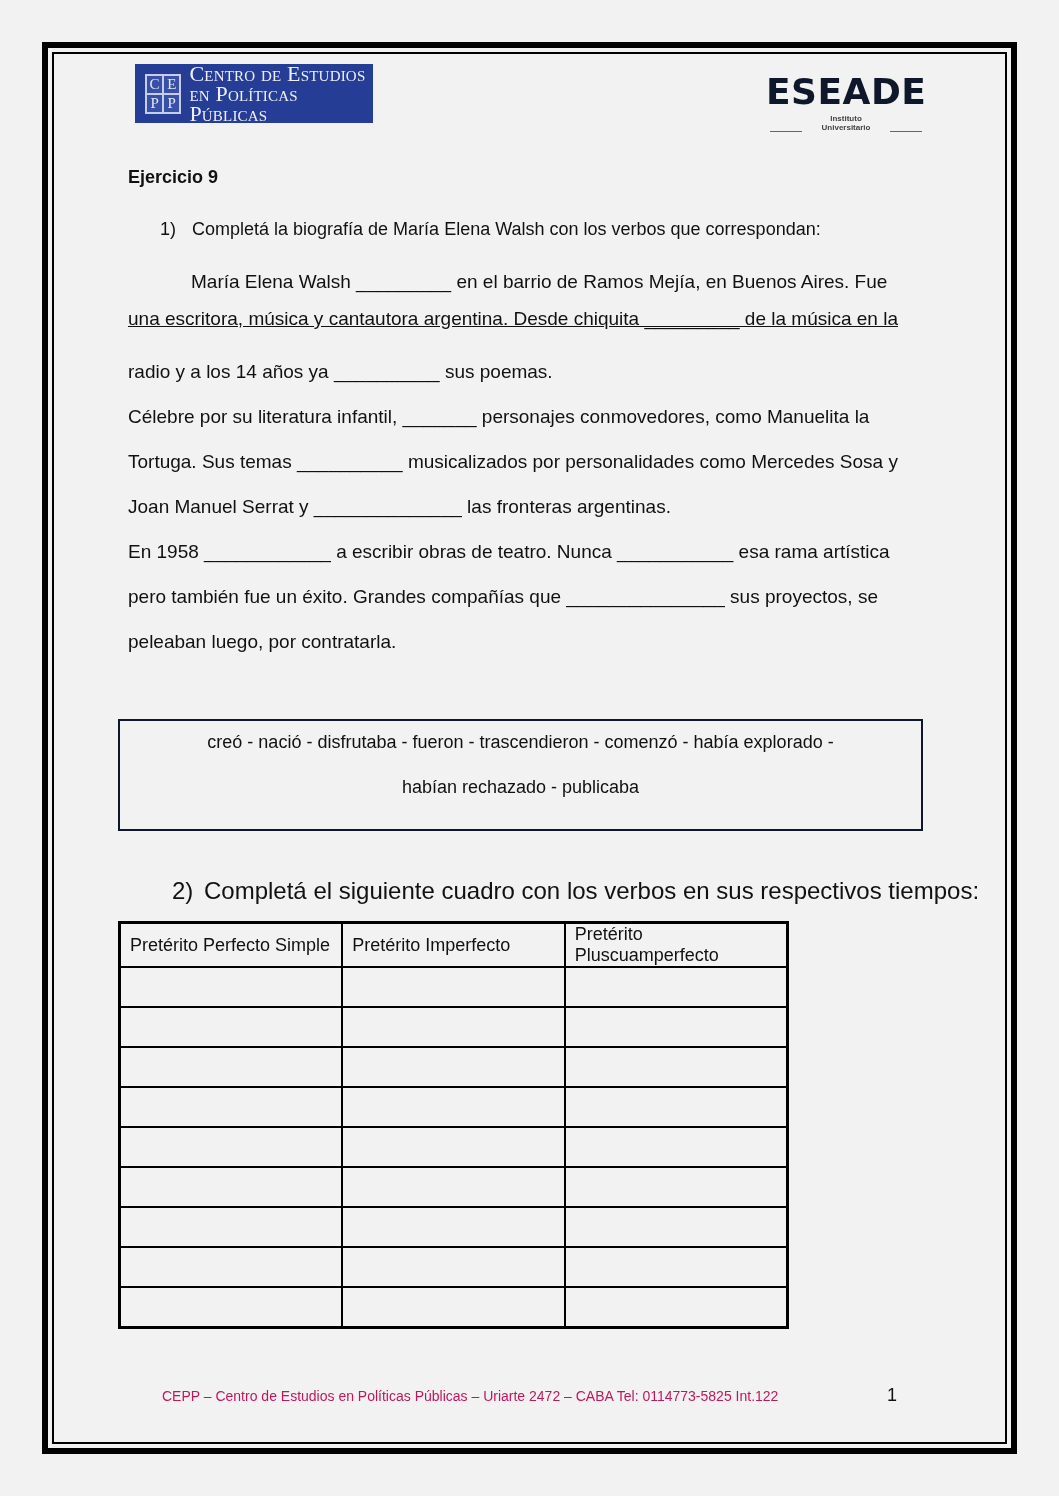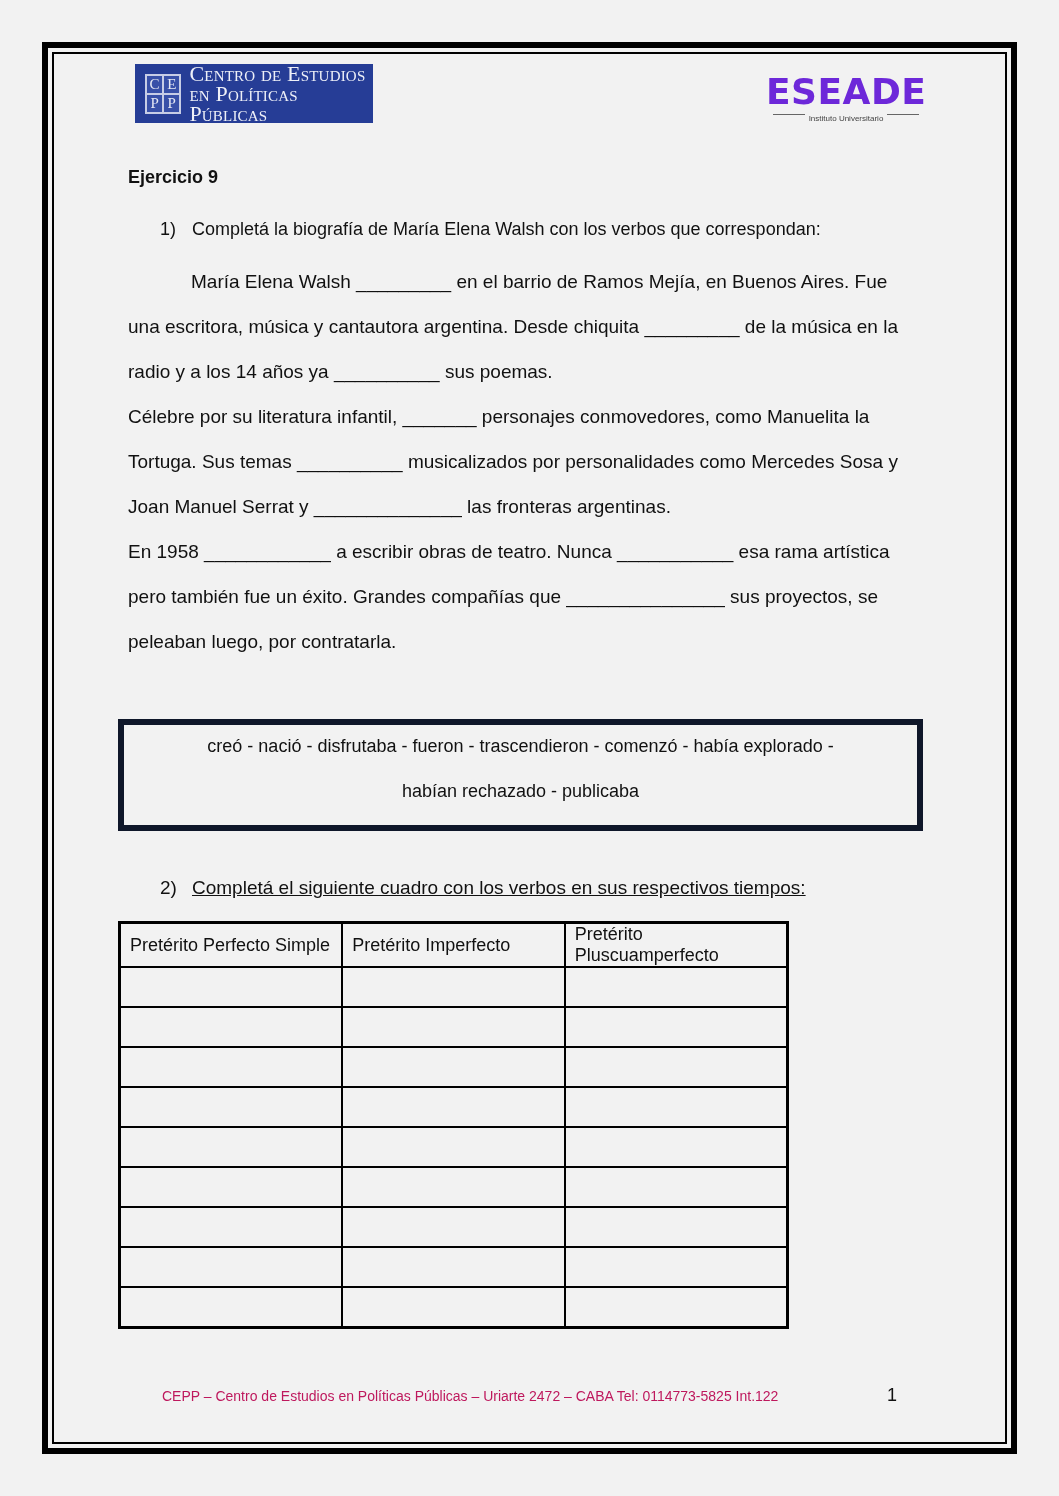--- a/index.html
+++ b/index.html
@@ -54,59 +54,58 @@
     font-size: 22px;
     line-height: 20px;
     letter-spacing: 0.2px;
   }
   
   .eseade-logo {
     position: absolute; left: 766px; top: 74px; width: 160px; height: 52px;
     text-align: center;
   }
   .eseade-word {
-    color: #6d28d9;
+    color: #0f172a;
     font-weight: bold;
     font-size: 36px;
     line-height: 36px;
     letter-spacing: 0.5px;
     font-family: "DejaVu Sans", sans-serif;
   }
   .eseade-sub {
-    display: flex; align-items: flex-start; justify-content: center;
+    display: flex; align-items: flex-end; justify-content: center;
     margin-top: 4px;
-    font-size: 8px; color: #444;
+    font-size: 8px; color: #444; font-weight: bold;
   }
   .eseade-sub .rule { flex: 0 0 32px; height: 1px; background: #666; margin: 0 4px; }
 
   .heading {
     position: absolute; left: 128px; top: 167px;
     font-weight: bold; font-size: 18px;
   }
   .q1 {
     position: absolute; left: 160px; top: 219px;
     font-size: 18px;
   }
   .q1 .num, .q2 .num { display: inline-block; width: 32px; }
   .line { position: absolute; white-space: pre; font-size: 19px; }
 
   .verb-box {
     position: absolute; left: 118px; top: 719px;
     width: 805px; height: 112px;
     box-sizing: border-box;
-    border: 6px solid #0f172a;
+    border: 2px solid #0f172a;
     text-align: center;
     font-size: 18px;
   }
   .verb-box .vline { position: absolute; left: 0; right: 0; }
 
   .q2 {
-    position: absolute; left: 160px; top: 877px;
-    font-size: 19px;
-    text-decoration: underline;
+    position: absolute; left: 172px; top: 877px;
+    font-size: 24px;
   }
   table.tenses {
     position: absolute; left: 118px; top: 921px;
     width: 671px;
     border-collapse: collapse;
     border: 3px solid #000;
     table-layout: fixed;
   }
   table.tenses th, table.tenses td {
     border: 2px solid #000;
@@ -156,21 +155,21 @@
 </div>
 
 <div class="heading">Ejercicio 9</div>
 
 <div class="q1">
   <span class="num">1)</span><span>Completá la biografía de María Elena Walsh con los verbos que correspondan:</span>
 </div>
 
 <div>
   <div class="line" style="left:191px; top:271px;">María Elena Walsh _________ en el barrio de Ramos Mejía, en Buenos Aires. Fue</div>
-  <div class="line" style="left:128px; top:316px;">una escritora, música y cantautora argentina. Desde chiquita _________ de la música en la</div>
+  <div class="line" style="left:128px; top:308px;text-decoration:underline;">una escritora, música y cantautora argentina. Desde chiquita _________ de la música en la</div>
   <div class="line" style="left:128px; top:361px;">radio y a los 14 años ya __________ sus poemas.</div>
   <div class="line" style="left:128px; top:406px;">Célebre por su literatura infantil, _______ personajes conmovedores, como Manuelita la</div>
   <div class="line" style="left:128px; top:451px;">Tortuga. Sus temas __________ musicalizados por personalidades como Mercedes Sosa y</div>
   <div class="line" style="left:128px; top:496px;">Joan Manuel Serrat y ______________ las fronteras argentinas.</div>
   <div class="line" style="left:128px; top:541px;">En 1958 ____________ a escribir obras de teatro. Nunca ___________ esa rama artística</div>
   <div class="line" style="left:128px; top:586px;">pero también fue un éxito. Grandes compañías que _______________ sus proyectos, se</div>
   <div class="line" style="left:128px; top:631px;">peleaban luego, por contratarla.</div>
 </div>
 
 <div class="verb-box">

